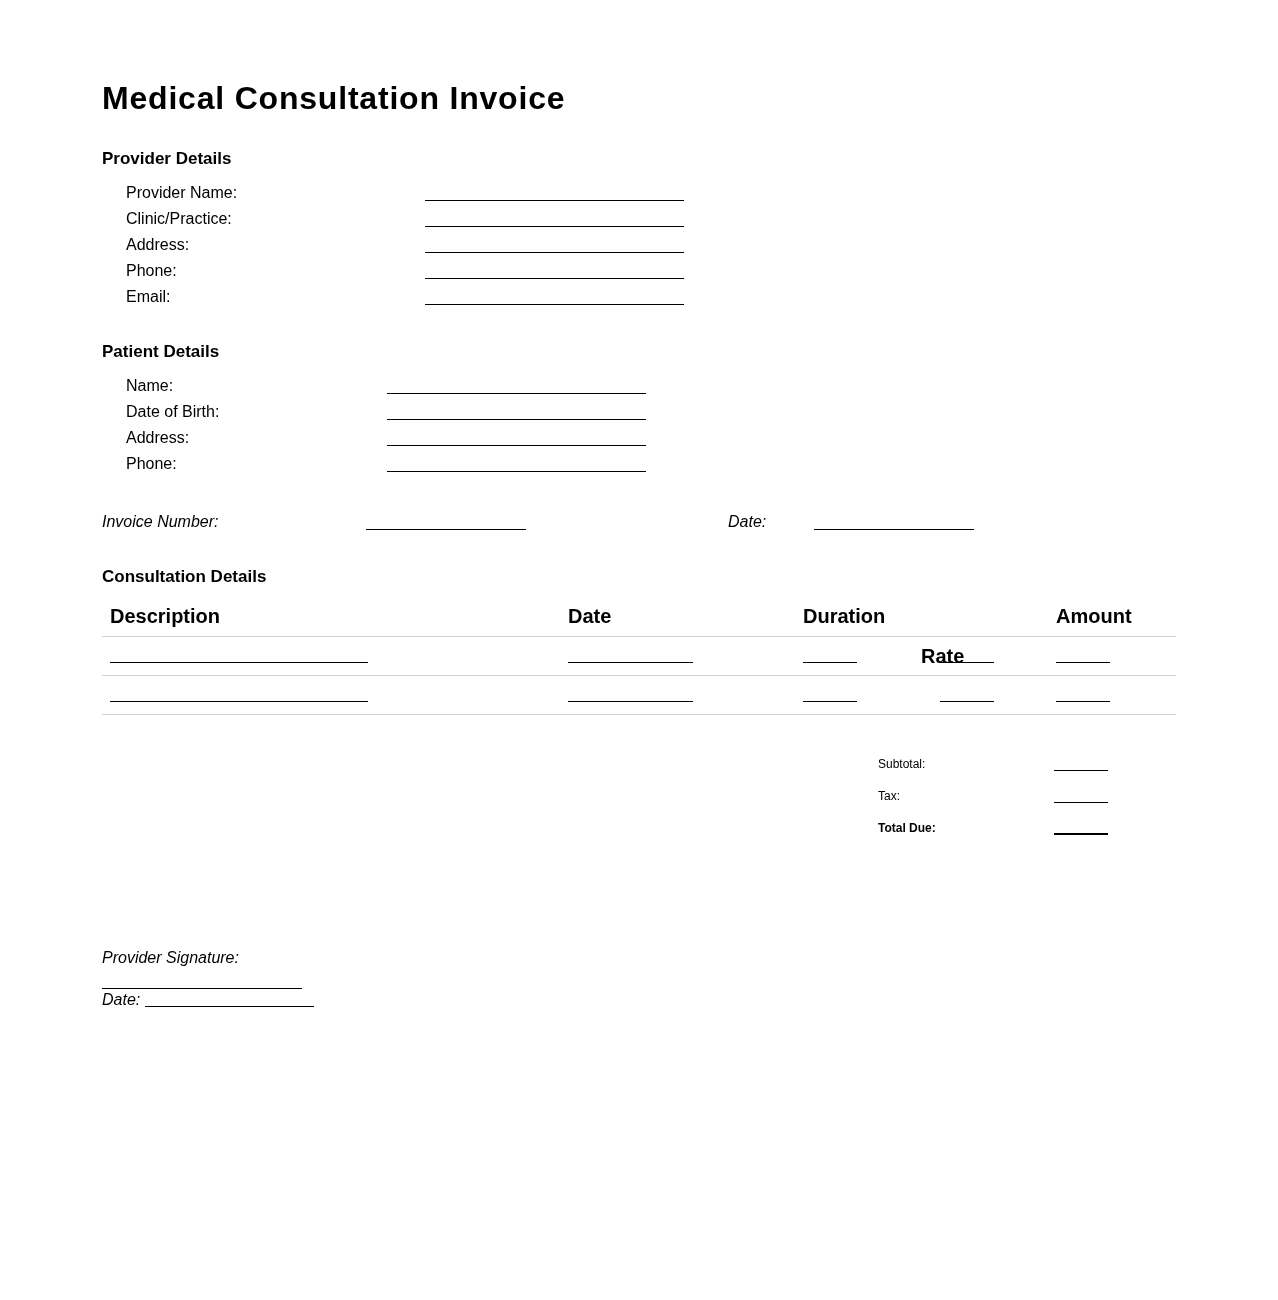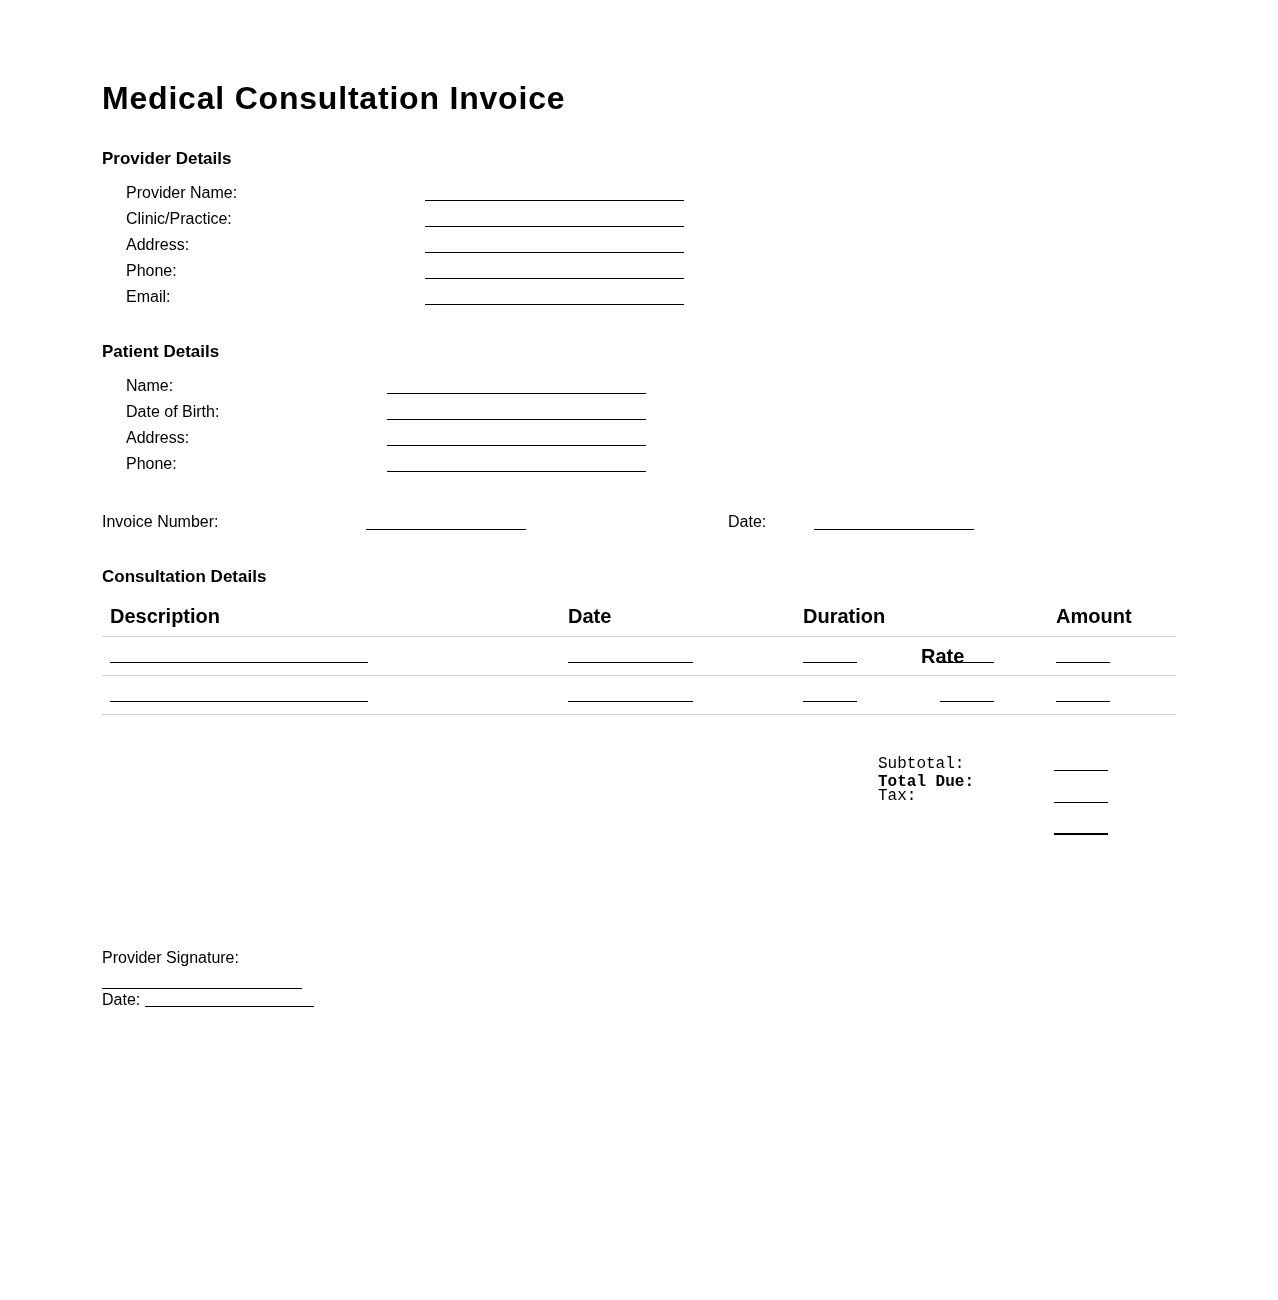--- a/index.html
+++ b/index.html
@@ -23,29 +23,29 @@
     }
     .field-row {
       position: absolute; left: 0; height: 26px; width: 700px;
     }
     .field-label {
       position: absolute; left: 0; top: 0; line-height: 20px; font-size: 16px; white-space: nowrap; margin-left: 24px;
     }
     .blank {
       position: absolute; border-bottom: 1px solid #000; height: 1px;
     }
-    .inline-label { position: absolute; font-size: 16px; line-height: 20px; white-space: nowrap; }
+    .inline-label { position: absolute; font-size: 16px; line-height: 20px; white-space: nowrap; font-style: italic; }
     .table {
       position: absolute; left: 0; top: 596px; width: 1074px;
     }
     .th {
       position: absolute; top: 10px; font-size: 20px; font-weight: bold; line-height: 20px; white-space: nowrap;
     }
     .hr { position: absolute; left: 0; width: 1074px; height: 1px; background: #d0d0d0; }
-    .totals-label { position: absolute; left: 776px; font-size: 16px; line-height: 20px; white-space: nowrap; font-family: Liberation Mono, monospace; }
+    .totals-label { position: absolute; left: 776px; font-size: 12px; line-height: 20px; white-space: nowrap; }
     .totals-label.bold { font-weight: bold; }
     .blank.thick { border-bottom-width: 2px; }
   </style>
 </head>
 <body>
 
 <div class="page">
 
   <h1 class="title">Medical Consultation Invoice</h1>
 
@@ -126,21 +126,21 @@
     </div>
     <div class="hr" style="top:118px;"></div>
   </div>
 
   <span class="totals-label" style="top:754px;">Subtotal:</span>
   <span class="blank" style="left:952px; top:770px; width:54px;"></span>
 
   <span class="totals-label" style="top:786px;">Tax:</span>
   <span class="blank" style="left:952px; top:802px; width:54px;"></span>
 
-  <span class="totals-label bold" style="top:772px;">Total Due:</span>
+  <span class="totals-label bold" style="top:818px;">Total Due:</span>
   <span class="blank thick" style="left:952px; top:833px; width:54px;"></span>
 
   <span class="inline-label" style="left:0; top:948px;">Provider Signature:</span>
   <span class="blank" style="left:0; top:988px; width:200px;"></span>
   <span class="inline-label" style="left:0; top:990px;">Date:</span>
   <span class="blank" style="left:43px; top:1006px; width:169px;"></span>
 
 </div>
 
 </body></html>

